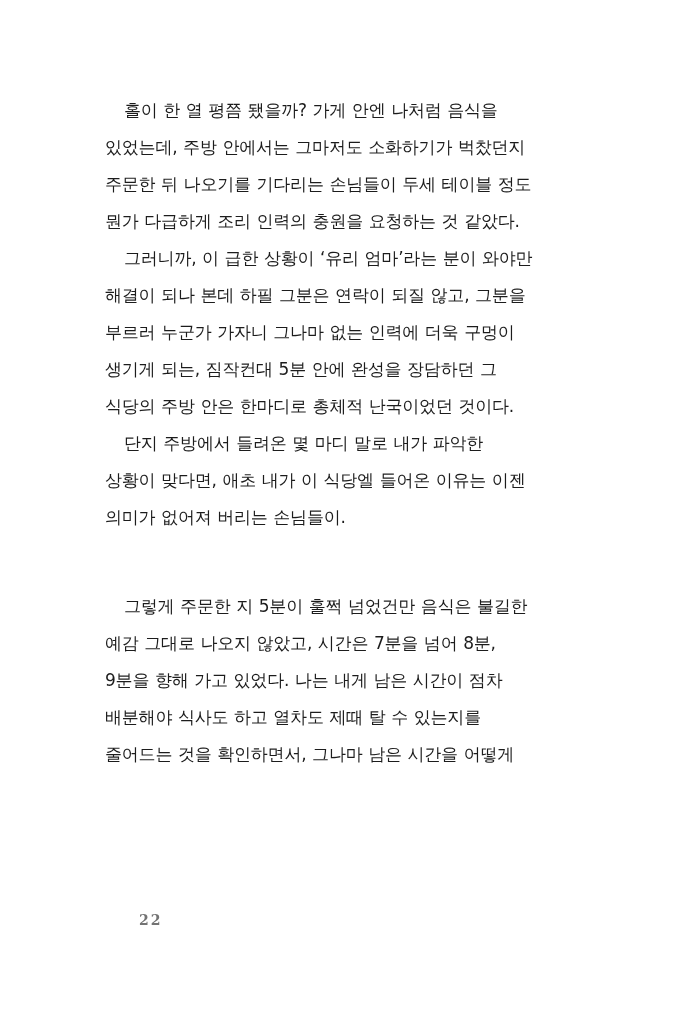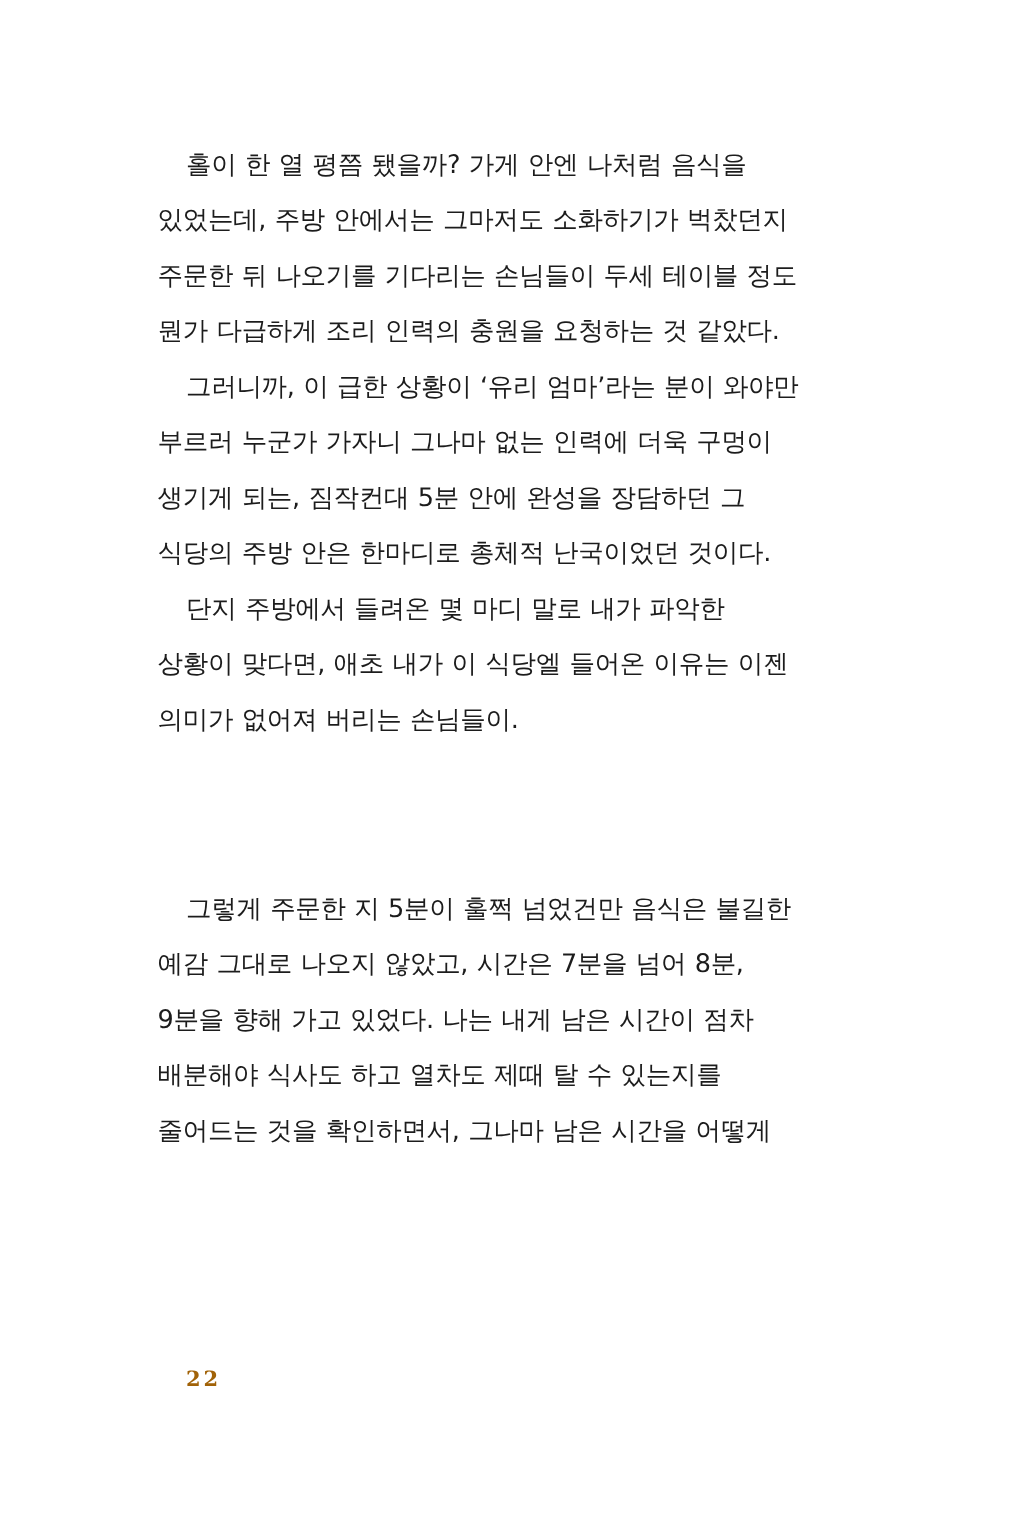--- a/index.html
+++ b/index.html
@@ -36,42 +36,43 @@
       letter-spacing: -0.2px;
       word-spacing: 0.5px;
     }
     .line.indent {
       padding-left: 19px;
     }
     .block-1 { top: 92px; }
     .block-2 { top: 588px; }
     .page-number {
       position: absolute;
-      left: 124px;
+      left: 139px;
       top: 912px;
       font-family: "DejaVu Serif", "Liberation Serif", serif;
       font-weight: bold;
       font-size: 14px;
       letter-spacing: 2px;
-      color: #a16207;
+      color: #737373;
     }
   </style>
 </head>
 <body>
 
 <div class="page">
 
   <div class="text-block block-1">
 
     <span class="line indent">홀이 한 열 평쯤 됐을까? 가게 안엔 나처럼 음식을</span>
     <span class="line">있었는데, 주방 안에서는 그마저도 소화하기가 벅찼던지</span>
     <span class="line">주문한 뒤 나오기를 기다리는 손님들이 두세 테이블 정도</span>
     <span class="line">뭔가 다급하게 조리 인력의 충원을 요청하는 것 같았다.</span>
 
     <span class="line indent">그러니까, 이 급한 상황이 ‘유리 엄마’라는 분이 와야만</span>
+    <span class="line">해결이 되나 본데 하필 그분은 연락이 되질 않고, 그분을</span>
     <span class="line">부르러 누군가 가자니 그나마 없는 인력에 더욱 구멍이</span>
     <span class="line">생기게 되는, 짐작컨대 5분 안에 완성을 장담하던 그</span>
     <span class="line">식당의 주방 안은 한마디로 총체적 난국이었던 것이다.</span>
 
     <span class="line indent">단지 주방에서 들려온 몇 마디 말로 내가 파악한</span>
     <span class="line">상황이 맞다면, 애초 내가 이 식당엘 들어온 이유는 이젠</span>
     <span class="line">의미가 없어져 버리는 손님들이.</span>
   </div>
 
   <div class="text-block block-2">

